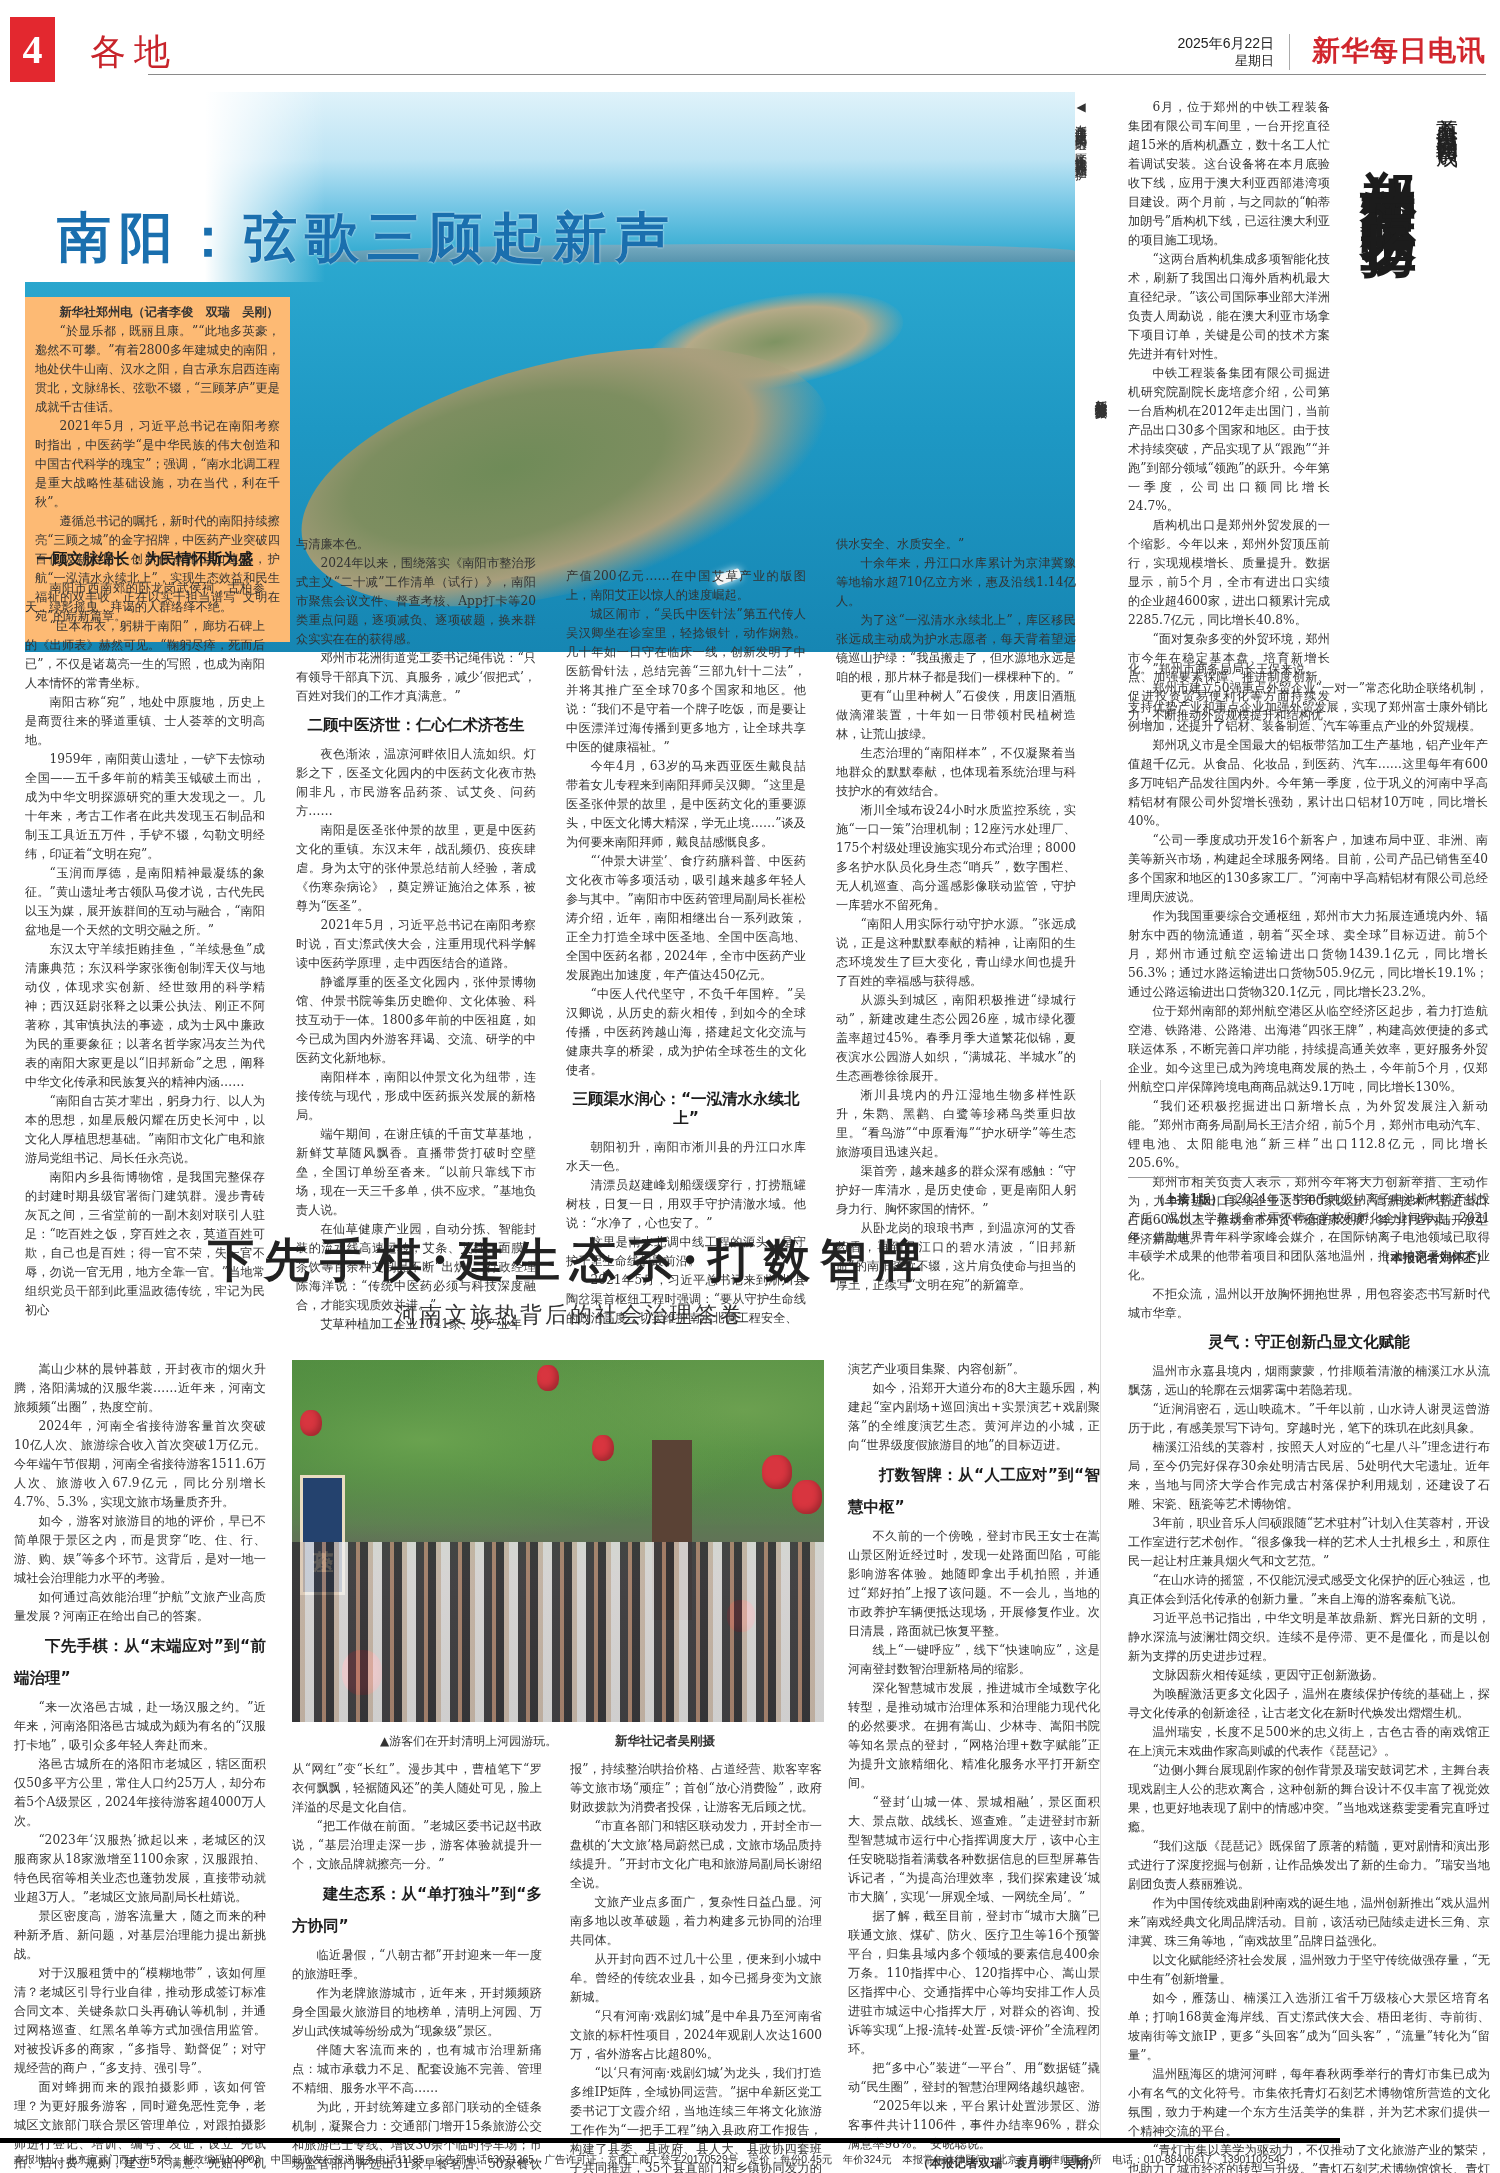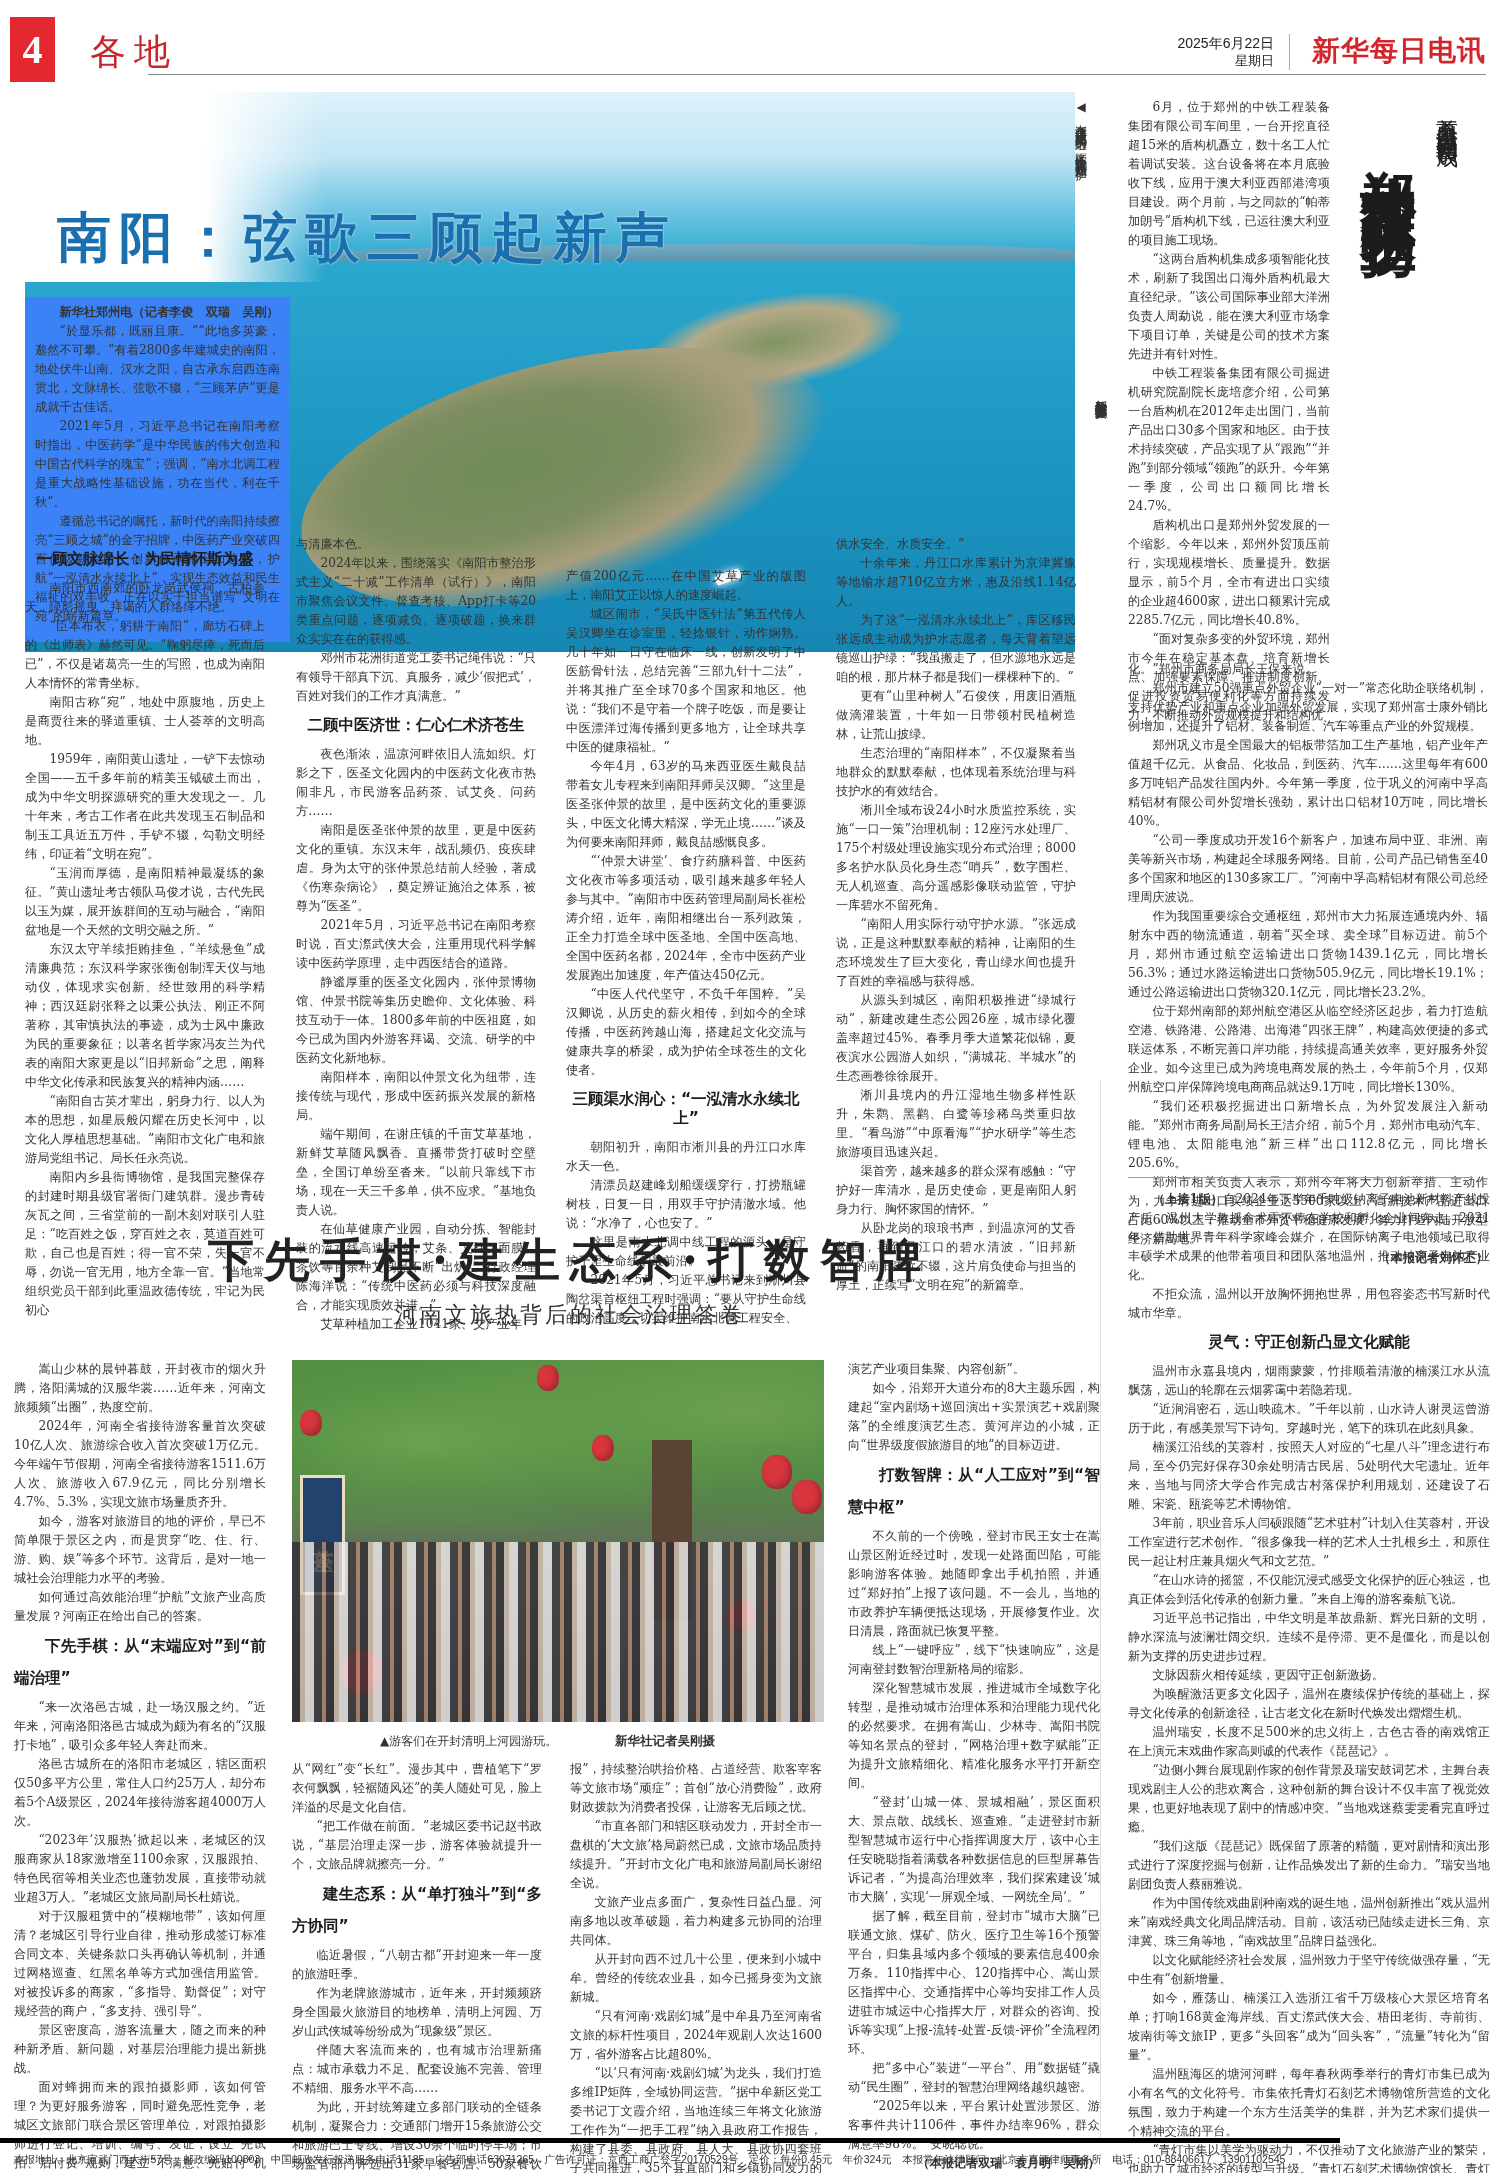--- a/index.html
+++ b/index.html
@@ -21,21 +21,21 @@
   .hero-bg { position: absolute; inset: 0;
     background: linear-gradient(180deg, #dff2fa 0%, #bde4f4 12%, #79c8e6 20%, #2ba8cf 30%, #1e98c4 60%, #1686b3 100%); }
   .hero-left-fade { position: absolute; left: 0; top: 0; width: 300px; height: 190px; background: linear-gradient(90deg,#fff 0%, #fff 60%, rgba(255,255,255,0) 100%); }
   .hero-hills { position: absolute; left: 300px; right: 0; top: 152px; height: 18px; background: linear-gradient(180deg,#8fa9b8,#6b8da1); opacity: .7; border-radius: 60% 40% 0 0; }
   .hero-island { position: absolute; left: 270px; top: 270px; width: 540px; height: 230px;
     background: radial-gradient(ellipse at 40% 40%, #6f8b58 0%, #7d8e60 35%, #a89e7c 55%, rgba(200,190,160,0) 72%); border-radius: 50%; transform: rotate(-14deg); }
   .hero-island2 { position: absolute; left: 620px; top: 205px; width: 260px; height: 90px;
     background: radial-gradient(ellipse at 50% 50%, #7e9362 0%, #b5aa88 50%, rgba(200,190,160,0) 72%); border-radius: 50%; transform: rotate(-10deg); }
   .hero-boat { position: absolute; left: 690px; top: 480px; width: 26px; height: 10px; background: #f4f4f4; border-radius: 3px; transform: rotate(-20deg); box-shadow: 0 0 8px #fff; }
   .hero-title { position: absolute; left: 32px; top: 110px; font-size: 54px; font-weight: bold; color: #1a6fae; letter-spacing: 8px; font-family: "DejaVu Serif", serif; text-shadow: 0 0 2px #fff; }
-  .hero-intro { position: absolute; left: 0; top: 205px; width: 265px; height: 345px; background: #3b82f6; padding: 6px 10px 0 10px; }
+  .hero-intro { position: absolute; left: 0; top: 205px; width: 265px; height: 345px; background: #fdba74; padding: 6px 10px 0 10px; }
 
   .col-text { font-size: 12.2px; line-height: 19px; text-align: justify; color: #333; }
   .col-text p { text-indent: 2em; }
   .byline-strong { font-weight: bold; }
 
   .vcap { writing-mode: vertical-rl; font-size: 12px; line-height: 18px; color: #333; letter-spacing: 1px; }
   .vcap.credit { font-weight: bold; }
 
   
   .zz-headline { position: absolute; left: 1352px; top: 125px; writing-mode: vertical-rl; font-size: 56px; font-weight: bold; color: #1c1c1c; letter-spacing: 6px; font-family: "DejaVu Serif", serif; }
@@ -209,22 +209,22 @@
 
 <div class="col col-text" style="left:14px; top:1360px; width:252px;">
   <p>嵩山少林的晨钟暮鼓，开封夜市的烟火升腾，洛阳满城的汉服华裳……近年来，河南文旅频频“出圈”，热度空前。</p>
   <p>2024年，河南全省接待游客量首次突破10亿人次、旅游综合收入首次突破1万亿元。今年端午节假期，河南全省接待游客1511.6万人次、旅游收入67.9亿元，同比分别增长4.7%、5.3%，实现文旅市场量质齐升。</p>
   <p>如今，游客对旅游目的地的评价，早已不简单限于景区之内，而是贯穿“吃、住、行、游、购、娱”等多个环节。这背后，是对一地一城社会治理能力水平的考验。</p>
   <p>如何通过高效能治理“护航”文旅产业高质量发展？河南正在给出自己的答案。</p>
   <div class="sub-head">下先手棋：从“末端应对”到“前端治理”</div>
   <p>“来一次洛邑古城，赴一场汉服之约。”近年来，河南洛阳洛邑古城成为颇为有名的“汉服打卡地”，吸引众多年轻人奔赴而来。</p>
   <p>洛邑古城所在的洛阳市老城区，辖区面积仅50多平方公里，常住人口约25万人，却分布着5个A级景区，2024年接待游客超4000万人次。</p>
   <p>“2023年‘汉服热’掀起以来，老城区的汉服商家从18家激增至1100余家，汉服跟拍、特色民宿等相关业态也蓬勃发展，直接带动就业超3万人。”老城区文旅局副局长杜婧说。</p>
+  <p>景区密度高，游客流量大，随之而来的种种新矛盾、新问题，对基层治理能力提出新挑战。</p>
   <p>对于汉服租赁中的“模糊地带”，该如何厘清？老城区引导行业自律，推动形成签订标准合同文本、关键条款口头再确认等机制，并通过网格巡查、红黑名单等方式加强信用监管。对被投诉多的商家，“多指导、勤督促”；对守规经营的商户，“多支持、强引导”。</p>
-  <p>景区密度高，游客流量大，随之而来的种种新矛盾、新问题，对基层治理能力提出新挑战。</p>
   <p>面对蜂拥而来的跟拍摄影师，该如何管理？为更好服务游客，同时避免恶性竞争，老城区文旅部门联合景区管理单位，对跟拍摄影师进行登记、培训、编号、发证，设立“先试拍、后付费”规则，建立“不满意、先赔付”机制，明码标价、亮号经营。</p>
 
 </div>
 
 <figure class="photo2">
   <div class="willow"></div>
   <div class="gate"></div>
   <div class="sign">茶座</div>
   <div class="lantern" style="left:8px; top:50px;"></div>
   <div class="lantern" style="left:245px; top:5px;"></div>

